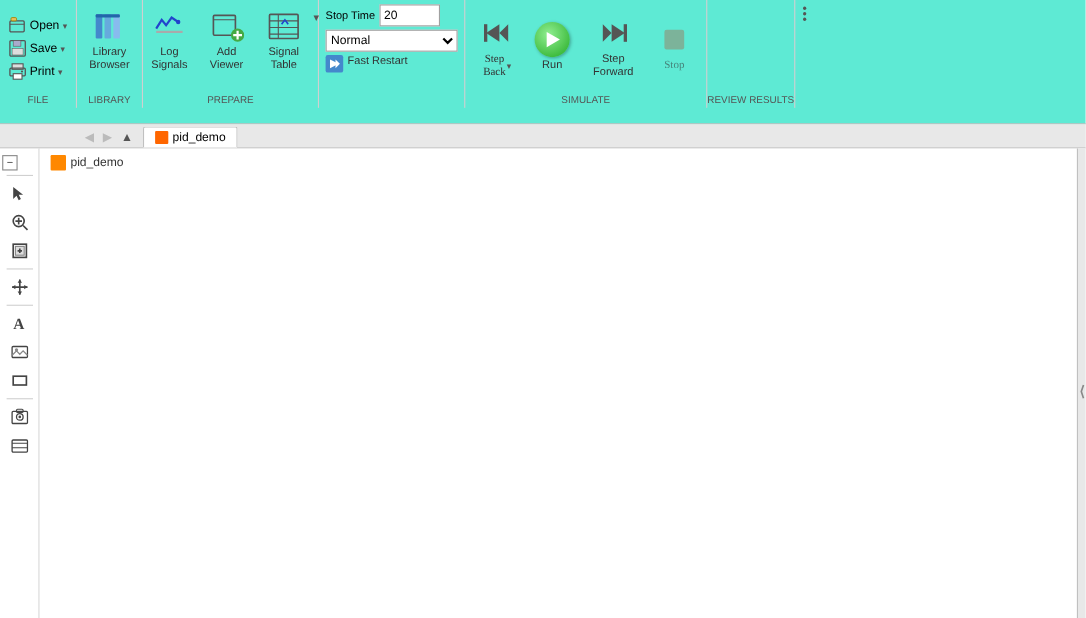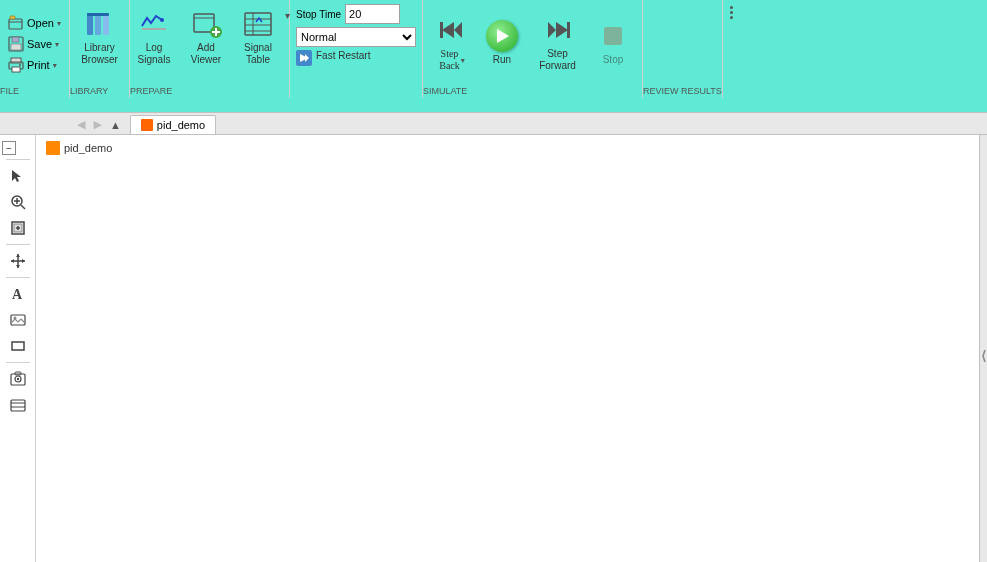--- a/index.html
+++ b/index.html
@@ -4,21 +4,21 @@
   <style>
     * { box-sizing: border-box; margin: 0; padding: 0; }
     body { font-family: 'Segoe UI', Arial, sans-serif; font-size: 11px; background: #f0f0f0; overflow: hidden; width: 987px; height: 562px; }
 
     
     .ribbon { background: #5eead4; border-bottom: 1px solid #c0c0c0; height: 113px; display: flex; flex-direction: column; }
     .ribbon-top { display: flex; align-items: stretch; height: 98px; }
 
     
     .ribbon-group { display: flex; flex-direction: column; align-items: center; border-right: 1px solid #d0d0d0; padding: 2px 4px; position: relative; }
-    .ribbon-group-label { font-size: 9px; color: #555; text-align: left; position: absolute; bottom: 2px; left: 0; right: 0; margin-top: 44px; }
+    .ribbon-group-label { font-size: 9px; color: #555; text-align: center; position: absolute; bottom: 2px; left: 0; right: 0; margin-top: 44px; }
     .ribbon-group-content { display: flex; align-items: flex-start; justify-content: center; flex: 1; padding-top: 2px; padding-bottom: 14px; }
 
     
     .file-group { width: 70px; }
     .file-group .ribbon-group-content { flex-direction: column; align-items: flex-start; gap: 1px; padding-top: 4px; }
     .file-btn { display: flex; align-items: center; gap: 3px; background: none; border: none; cursor: pointer; font-size: 11px; padding: 2px 4px; width: 100%; }
     .file-btn-icon { width: 16px; height: 16px; display: inline-flex; align-items: center; justify-content: center; }
 
     
     .tb-btn { display: flex; flex-direction: column; align-items: center; justify-content: flex-start; gap: 2px; background: none; border: none; cursor: pointer; padding: 4px 6px; min-width: 50px; font-size: 10px; color: #333; border-radius: 3px; }
@@ -249,21 +249,21 @@
               <svg width="32" height="32" viewBox="0 0 32 32">
                 <polygon points="14,8 26,16 14,24" fill="#555"></polygon>
                 <polygon points="6,8 14,16 6,24" fill="#555"></polygon>
                 <rect x="25" y="8" width="3" height="16" fill="#555"></rect>
               </svg>
             </div>
             <span class="btn-label">Step
 Forward</span>
           </button>
 
-          <button class="tb-btn" style="opacity:0.55;">
+          <button class="tb-btn" style="opacity:0.55;font-family:Liberation Serif, serif;">
             <div class="stop-btn-icon">
               <svg width="32" height="32" viewBox="0 0 32 32">
                 <rect x="7" y="7" width="18" height="18" rx="2" fill="#cc2200"></rect>
               </svg>
             </div>
             <span class="btn-label">Stop</span>
           </button>
 
         </div>
         <div class="ribbon-group-label">SIMULATE</div>

